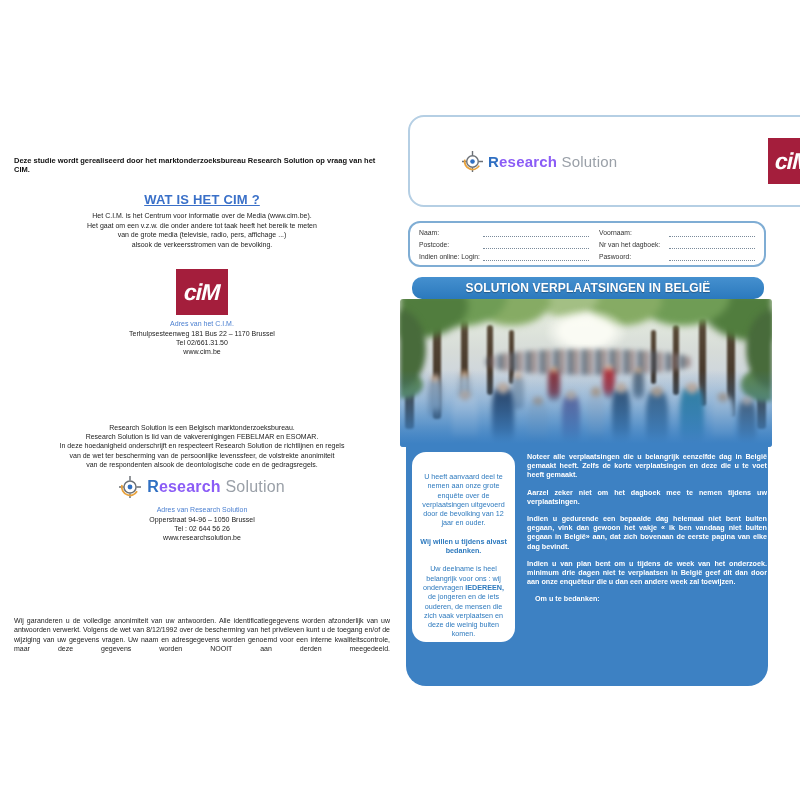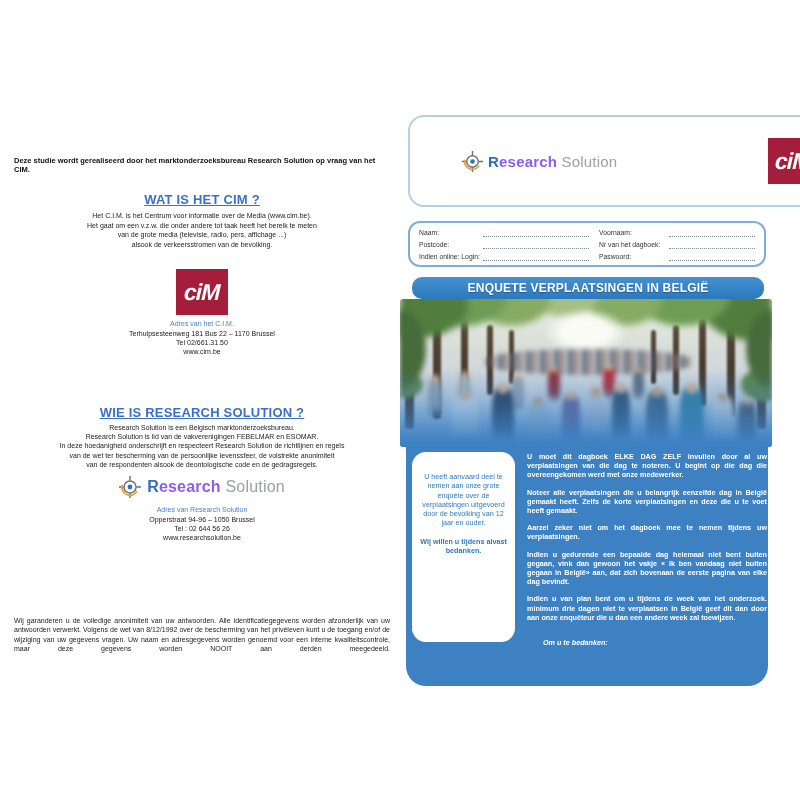--- a/index.html
+++ b/index.html
@@ -73,21 +73,21 @@
   .person{position:absolute;border-radius:42% 42% 24% 24%;filter:blur(2.4px);}
   .ph-fade{position:absolute;left:0;right:0;bottom:0;height:52%;background:linear-gradient(180deg,rgba(61,129,195,0) 0%,rgba(61,129,195,.5) 52%,#3d81c3 96%);}
 
   .left-white-box{position:absolute;left:412px;top:452px;width:103px;height:190px;background:#fff;border-radius:14px;box-sizing:border-box;padding:11px 7px;color:#2e7abe;font-size:7.2px;line-height:9.3px;text-align:center;}
   .lwb-p{margin:9px 0 8px 0;}
   .lwb-p.bold{font-weight:bold;}
   .lwb-p:last-child{margin-bottom:0;}
 
   .right-text{position:absolute;left:527px;top:452px;width:240px;color:#fff;font-size:7.2px;font-weight:bold;line-height:9.2px;text-align:justify;}
   .rt-p{margin:0 0 8px 0;}
-  .rt-h{margin:16px;font-style:italic;}
+  .rt-h{margin:8px;}
 </style>
 </head>
 <body>
 
 <div class="sheet">
 
   <div class="page-left">
 
     <div class="pl-block intro">Deze studie wordt gerealiseerd door het marktonderzoeksbureau Research Solution op vraag van het CIM.</div>
 
@@ -106,21 +106,20 @@
         </div>
     </div>
 
     <div class="pl-block addr-title t-cim-addr">Adres van het C.I.M.</div>
     <div class="pl-block addr-lines cim-addr">
       <div>Terhulpsesteenweg 181 Bus 22 – 1170 Brussel</div>
       <div>Tel  02/661.31.50</div>
       <div>www.cim.be</div>
     </div>
 
-    <div class="pl-block sec-heading h-rs">WIE IS RESEARCH SOLUTION ?</div>
 
     <div class="pl-block rs-body">
       <div>Research Solution is een Belgisch marktonderzoeksbureau.</div>
       <div>Research Solution is lid van de vakverenigingen FEBELMAR en ESOMAR.</div>
       <div>In deze hoedanigheid onderschrijft en respecteert Research Solution de richtlijnen en regels</div>
       <div>van de wet ter bescherming van de persoonlijke levenssfeer, de volstrekte anonimiteit</div>
       <div>van de respondenten alsook de deontologische code en de gedragsregels.</div>
     </div>
 
     <div class="pl-block rs-logo-wrap">
@@ -172,21 +171,21 @@
       <span class="f-dots2"></span>
     </div>
     <div class="form-row">
       <span class="f-l1">Indien online: Login:</span>
       <span class="f-dots1"></span>
       <span class="f-l2">Paswoord:</span>
       <span class="f-dots2"></span>
     </div>
   </div>
 
-  <div class="banner">ENQUETE VERPLAATSINGEN IN BELGIË</div>
+  <div class="banner">SOLUTION VERPLAATSINGEN IN BELGIË</div>
 
   <div class="blue-box"></div>
 
   <div class="photo">
     <div id="trunks">
         <div class="trunk" style="left: 5px; top: 8px; width: 9px; height: 122px;"></div>
         <div class="trunk" style="left: 33px; top: 14px; width: 8px; height: 106px;"></div>
         <div class="trunk" style="left: 61px; top: 20px; width: 7px; height: 88px;"></div>
         <div class="trunk" style="left: 87px; top: 26px; width: 6px; height: 70px;"></div>
         <div class="trunk" style="left: 109px; top: 31px; width: 5px; height: 54px;"></div>
@@ -216,24 +215,24 @@
         <div class="person" style="left: 280px; top: 84px; width: 24px; height: 64px; background: radial-gradient(circle at 50% 7%, rgb(215, 179, 150) 0px, rgb(215, 179, 150) 10%, transparent 11%), linear-gradient(transparent 0px, transparent 8%, rgb(46, 127, 153) 9%, rgb(46, 127, 153) 76%, rgba(20, 30, 55, 0.35) 100%);"></div>
         <div class="person" style="left: 312px; top: 94px; width: 22px; height: 54px; background: radial-gradient(circle at 50% 7%, rgb(202, 163, 127) 0px, rgb(202, 163, 127) 10%, transparent 11%), linear-gradient(transparent 0px, transparent 8%, rgb(217, 222, 227) 9%, rgb(217, 222, 227) 76%, rgba(20, 30, 55, 0.35) 100%);"></div>
         <div class="person" style="left: 338px; top: 98px; width: 18px; height: 50px; background: radial-gradient(circle at 50% 7%, rgb(215, 179, 150) 0px, rgb(215, 179, 150) 10%, transparent 11%), linear-gradient(transparent 0px, transparent 8%, rgb(75, 79, 87) 9%, rgb(75, 79, 87) 76%, rgba(20, 30, 55, 0.35) 100%);"></div>
       </div>
     <div class="ph-fade"></div>
   </div>
 
   <div class="left-white-box">
     <p class="lwb-p">U heeft aanvaard deel te nemen aan onze grote enquête over de verplaatsingen uitgevoerd door de bevolking van 12 jaar en ouder.</p>
     <p class="lwb-p bold"><span>Wij willen u tijdens alvast bedanken.</span></p>
+    <p class="lwb-p"><span>Uw deelname is heel belangrijk voor ons : wij ondervragen </span><b>IEDEREEN,</b><span> de jongeren en de iets ouderen, de mensen die zich vaak verplaatsen en deze die weinig buiten komen.</span></p>
   </div>
 
   <div class="right-text">
-    <p class="rt-p"><span>U moet dit dagboek </span><span>ELKE DAG ZELF</span><span> invullen door al uw verplaatsingen van die dag te noteren. U begint op die dag die overeengekomen werd met onze medewerker.</span></p>
     <p class="rt-p">Noteer alle verplaatsingen die u belangrijk eenzelfde dag in België gemaakt heeft. Zelfs de korte verplaatsingen en deze die u te voet heeft gemaakt.</p>
     <p class="rt-p">Aarzel zeker niet om het dagboek mee te nemen tijdens uw verplaatsingen.</p>
     <p class="rt-p">Indien u gedurende een bepaalde dag helemaal niet bent buiten gegaan, vink dan gewoon het vakje « ik ben vandaag niet buiten gegaan in België» aan, dat zich bovenaan de eerste pagina van elke dag bevindt.</p>
     <p class="rt-p">Indien u van plan bent om u tijdens de week van het onderzoek. minimum drie dagen niet te verplaatsen in België geef dit dan door aan onze enquêteur die u dan een andere week zal toewijzen.</p>
     <p class="rt-h">Om u te bedanken:</p>
   </div>
 
 </div>
 
 </body></html>

